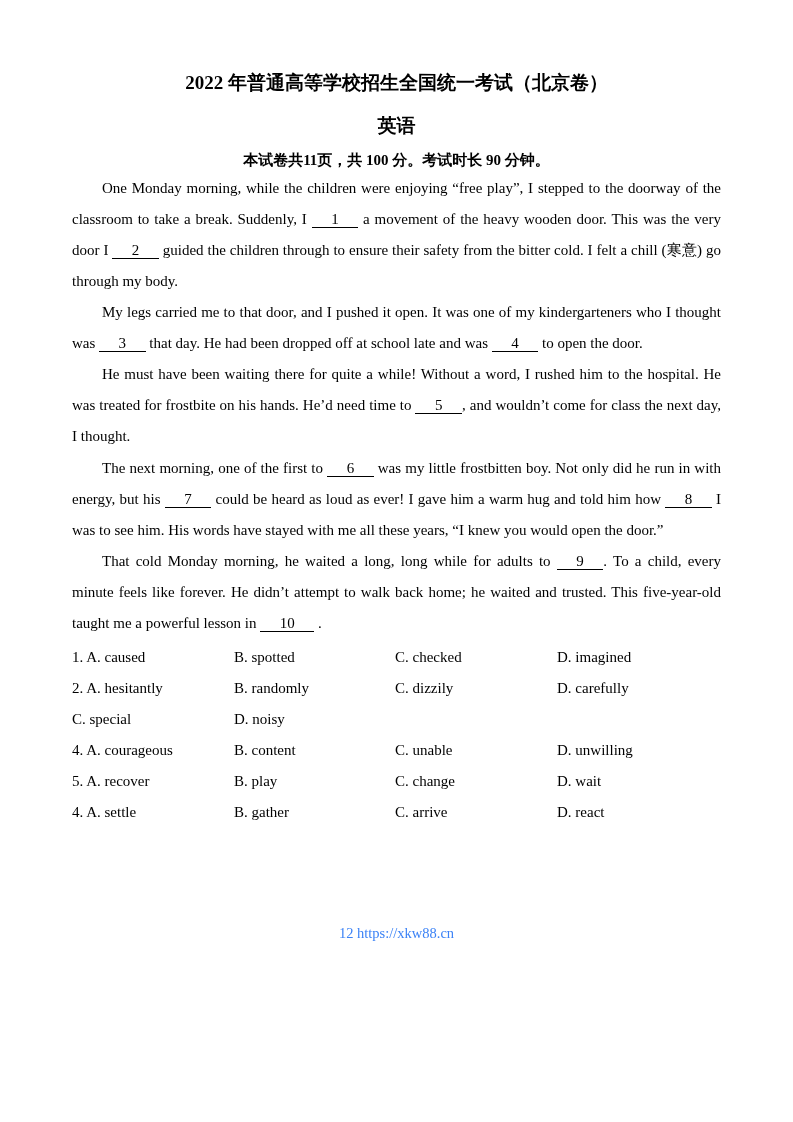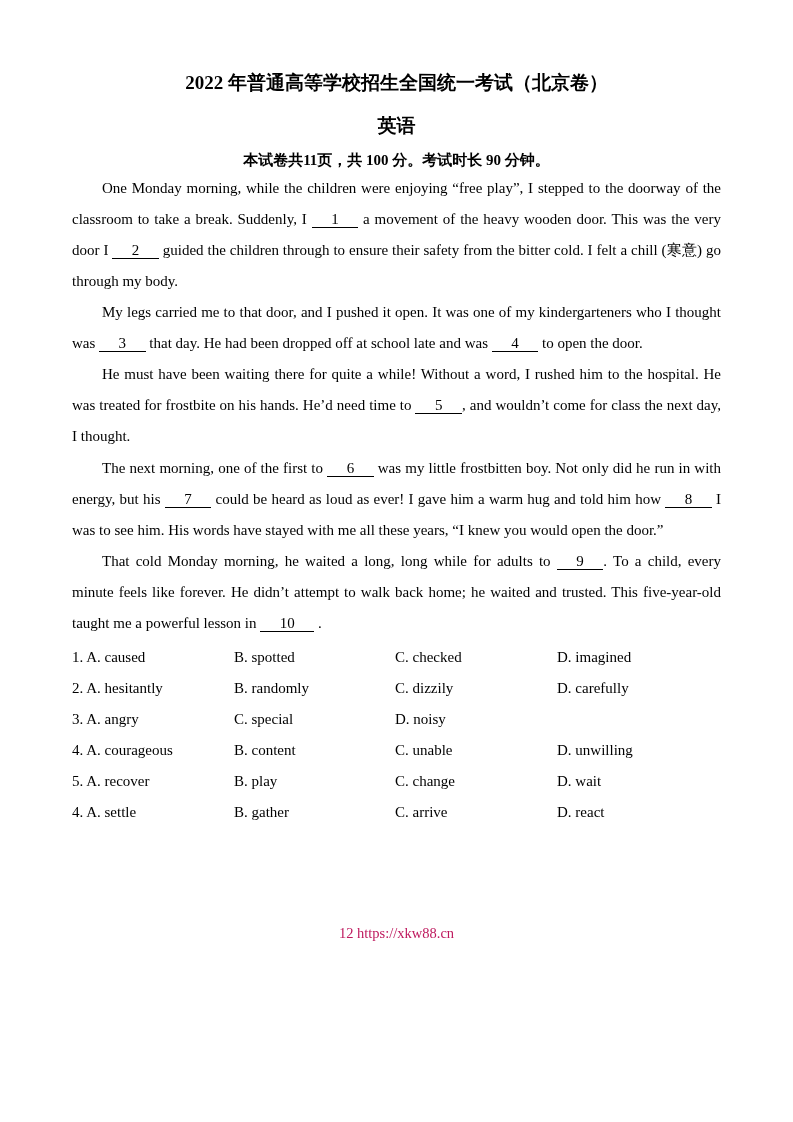--- a/index.html
+++ b/index.html
@@ -65,21 +65,21 @@
     font-size: 15px;
     line-height: 2.07;
   }
   .footer {
     position: absolute;
     left: 0;
     right: 0;
     bottom: 26px;
     text-align: center;
     font-size: 14.5px;
-    color: #be185d;
+    color: #3b82f6;
   }
 </style>
 </head>
 <body>
 
 <div class="page">
 
   <h1 class="title">2022 年普通高等学校招生全国统一考试（北京卷）</h1>
   <h2 class="subject">英语</h2>
   <p class="exam-info">本试卷共11页，共 100 分。考试时长 90 分钟。</p>
@@ -100,21 +100,20 @@
         <span>C. checked</span>
         <span>D. imagined</span>
       </div>
       <div class="q-row">
         <span>2. A. hesitantly</span>
         <span>B. randomly</span>
         <span>C. dizzily</span>
         <span>D. carefully</span>
       </div>
       <div class="q-row">
-        <span>3. A. angry</span>
         <span>C. special</span>
         <span>D. noisy</span>
       </div>
       <div class="q-row">
         <span>4. A. courageous</span>
         <span>B. content</span>
         <span>C. unable</span>
         <span>D. unwilling</span>
       </div>
       <div class="q-row">

